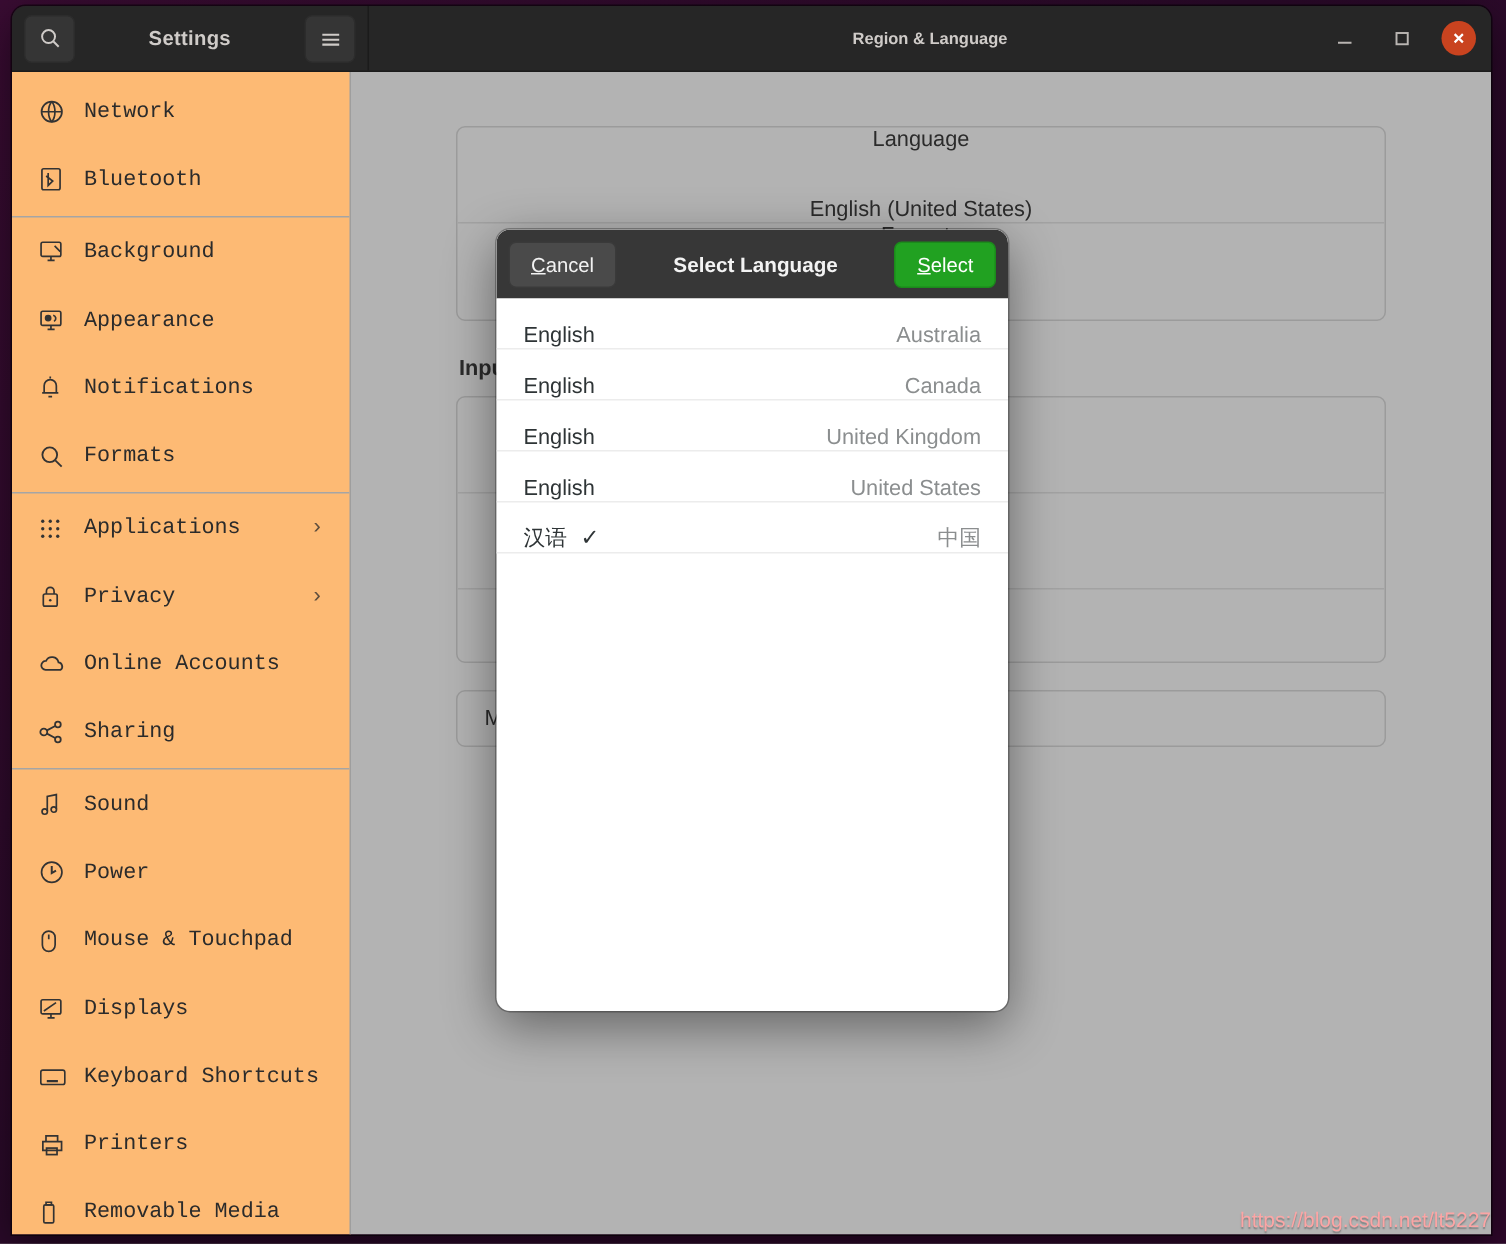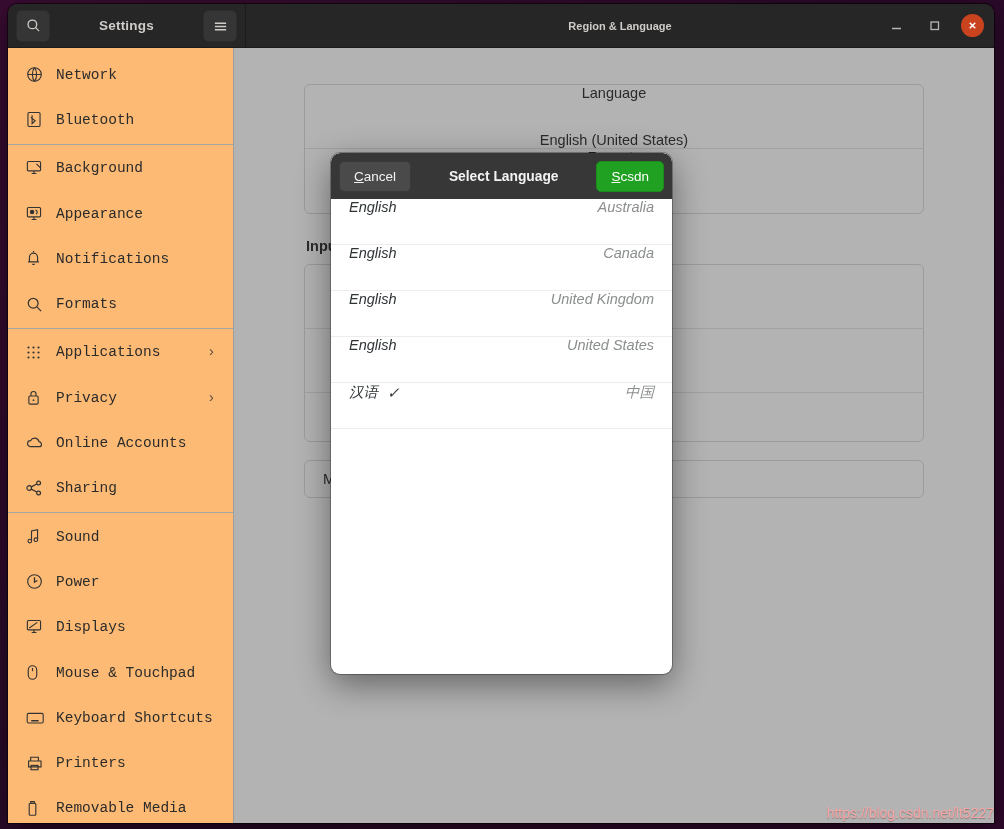--- a/index.html
+++ b/index.html
@@ -170,28 +170,27 @@
   #dlg-cancel { background: #4a4a4a; color: #f2f2f2; border: 1px solid #3a3a3a; }
   #dlg-select { background: #21a121; color: #ffffff; border: 1px solid #1b8a1b; }
   #dlg-title {
     flex:1; text-align:center; color:#f3f3f3;
     font-size: 13.8px; font-weight: bold;
   }
   .mn { text-decoration: underline; }
 
   #dlg-list { background:#fff; }
   .lrow {
-    height: 46px;
-    display:flex; align-items:flex-start;
+    height: 34px;
+    display:flex; align-items:flex-end;
     padding: 0 18px;
     border-bottom: 1px solid #ececec;
     font-size: 14.5px;
     color: #2e3436;
     cursor: pointer;
-    font-style: italic;
   }
   .lrow .lname { display:flex; align-items:center; gap: 9px; }
   .lrow .lcountry { margin-left:auto; color: #8b8e8f; }
   .check { color: #2e3436; font-size: 15px; line-height: 1; }
 
   
   #watermark {
     position: absolute; right: 10px; bottom: 8px;
     color: #fca5a5; font-size: 14px;
     font-family: "Liberation Sans", sans-serif;
@@ -382,36 +381,36 @@
           <svg width="17" height="17" viewBox="0 0 18 18" fill="none" stroke="#333" stroke-width="1.2">
             <circle cx="9" cy="9" r="7.2"></circle>
               <path d="M9 4.6v5l3-1.7" stroke-width="1.4"></path>
           </svg>
         </span>
         <span class="lbl">Power</span>
       </div>
 
       <div class="side-item">
         <span class="ico">
+          <svg width="13" height="17" viewBox="0 0 13 18" fill="none" stroke="#333" stroke-width="1.2">
+            <rect x="2" y="1.8" width="9" height="14.4" rx="4.5"></rect>
+              <path d="M6.5 4.2v3.4"></path>
+          </svg>
+        </span>
+        <span class="lbl">Mouse &amp; Touchpad</span>
+      </div>
+
+      <div class="side-item">
+        <span class="ico">
           <svg width="18" height="16" viewBox="0 0 19 17" fill="none" stroke="#333" stroke-width="1.2">
             <rect x="1.4" y="1.6" width="14" height="10" rx="1.2"></rect>
               <path d="M6 14.4h5M8.4 11.6v2.8M3.4 9.6l8.6-6"></path>
           </svg>
         </span>
         <span class="lbl">Displays</span>
-      </div>
-
-      <div class="side-item">
-        <span class="ico">
-          <svg width="13" height="17" viewBox="0 0 13 18" fill="none" stroke="#333" stroke-width="1.2">
-            <rect x="2" y="1.8" width="9" height="14.4" rx="4.5"></rect>
-              <path d="M6.5 4.2v3.4"></path>
-          </svg>
-        </span>
-        <span class="lbl">Mouse &amp; Touchpad</span>
       </div>
 
       <div class="side-item">
         <span class="ico">
           <svg width="19" height="14" viewBox="0 0 19 14" fill="none" stroke="#333" stroke-width="1.1">
             <rect x="1.2" y="2.4" width="16" height="9.6" rx="1.4"></rect>
             <path d="M3.6 5.2h.01M6.2 5.2h.01M8.8 5.2h.01M11.4 5.2h.01M14 5.2h.01M3.6 7.6h.01M6.2 7.6h.01M8.8 7.6h.01M11.4 7.6h.01M14 7.6h.01M5.2 9.8h7.4" stroke-width="1.5"></path>
           </svg>
         </span>
         <span class="lbl">Keyboard Shortcuts</span>
@@ -494,21 +493,21 @@
 
   <div id="dialog">
     <div id="dlg-head">
       <div class="dlg-btn" id="dlg-cancel">
         <span class="mn">C</span>
           <span>ancel</span>
       </div>
       <div id="dlg-title">Select Language</div>
       <div class="dlg-btn" id="dlg-select">
         <span class="mn">S</span>
-          <span>csdn</span>
+          <span>elect</span>
       </div>
     </div>
 
     <div id="dlg-list">
       <div class="lrow">
         <span class="lname">
           <span>English</span>
         </span>
         <span class="lcountry">Australia</span>
       </div>

